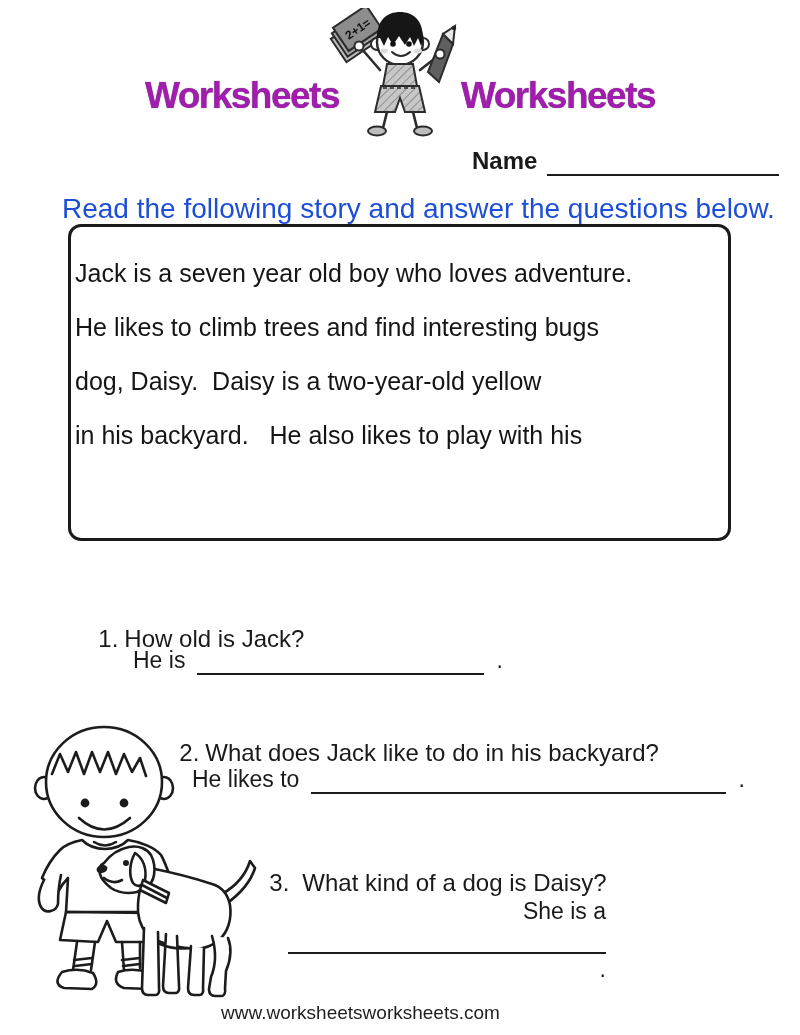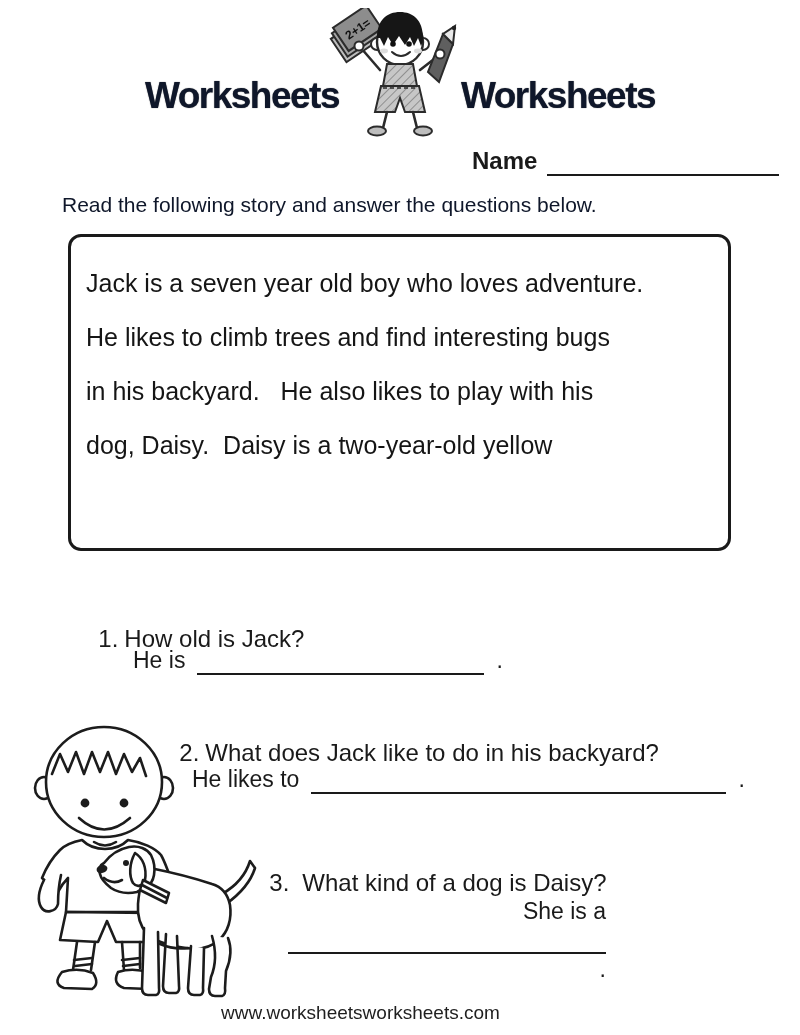--- a/index.html
+++ b/index.html
@@ -6,38 +6,38 @@
   body{
     width:800px;height:1035px;position:relative;background:#ffffff;
     font-family:"Liberation Sans", sans-serif;color:#1a1a1a;overflow:hidden;
   }
   
   .logo-row{
     position:absolute;top:6px;left:0;width:800px;height:132px;
     display:flex;justify-content:center;align-items:flex-end;
   }
   .logo-word{
-    font-weight:bold;font-size:37px;letter-spacing:-1.5px;color:#0f172a;
+    font-weight:bold;font-size:37px;letter-spacing:-1.5px;color:#a21caf;
     line-height:1;margin-bottom:24px;
     text-shadow:0 0 1px #555;
   }
   .logo-word.left{margin-right:-14px;}
   .logo-word.right{margin-left:-14px;}
   .logo-boy{width:150px;height:130px;flex:0 0 auto;}
   
   .name-row{position:absolute;top:147px;left:472px;display:flex;align-items:flex-end;font-weight:bold;}
   .name-label{font-size:24px;line-height:1.2;}
   .name-blank{display:inline-block;width:232px;height:26px;border-bottom:2px solid #1a1a1a;margin-left:10px;}
   
-  .instruction{position:absolute;top:193px;left:62px;font-size:21px;color:#0f172a;text-align:right;}
+  .instruction{position:absolute;top:193px;left:62px;font-size:28px;color:#1d4ed8;text-align:right;}
   
   .story-box{
-    position:absolute;left:68px;top:234px;width:663px;height:317px;
+    position:absolute;left:68px;top:224px;width:663px;height:317px;
     box-sizing:border-box;border:3px solid #1a1a1a;border-radius:13px;
-    padding:19px 14px 0 15px;
+    padding:19px 14px 0 4px;
   }
   .story-line{font-size:25px;line-height:54px;white-space:pre;color:#151515;}
   
   .q-row{position:absolute;font-size:24px;white-space:pre;}
   .q-num{margin-right:6px;}
   .a-row{position:absolute;font-size:23px;display:flex;align-items:flex-end;}
   .a-prefix{line-height:30px;text-align:right;}
   .blank{display:inline-block;height:26px;border-bottom:2px solid #1a1a1a;margin-left:12px;}
   .a-suffix{margin-left:12px;line-height:30px;}
   .blank-1{width:287px;}
@@ -119,22 +119,22 @@
 <div class="name-row">
   <span class="name-label">Name</span>
   <span class="name-blank"></span>
 </div>
 
 <div class="instruction">Read the following story and answer the questions below.</div>
 
 <div class="story-box">
   <div class="story-line">Jack is a seven year old boy who loves adventure.</div>
   <div class="story-line">He likes to climb trees and find interesting bugs</div>
+  <div class="story-line">dog, Daisy.  Daisy is a two-year-old yellow</div>
   <div class="story-line">in his backyard.   He also likes to play with his</div>
-  <div class="story-line">dog, Daisy.  Daisy is a two-year-old yellow</div>
 </div>
 
 <div class="q-row" id="q1-q">
   <span class="q-num">1.</span><span>How old is Jack?</span>
 </div>
 <div class="a-row" id="q1-a">
   <span class="a-prefix">He is</span>
   <span class="blank blank-1"></span>
   <span class="a-suffix">.</span>
 </div>

